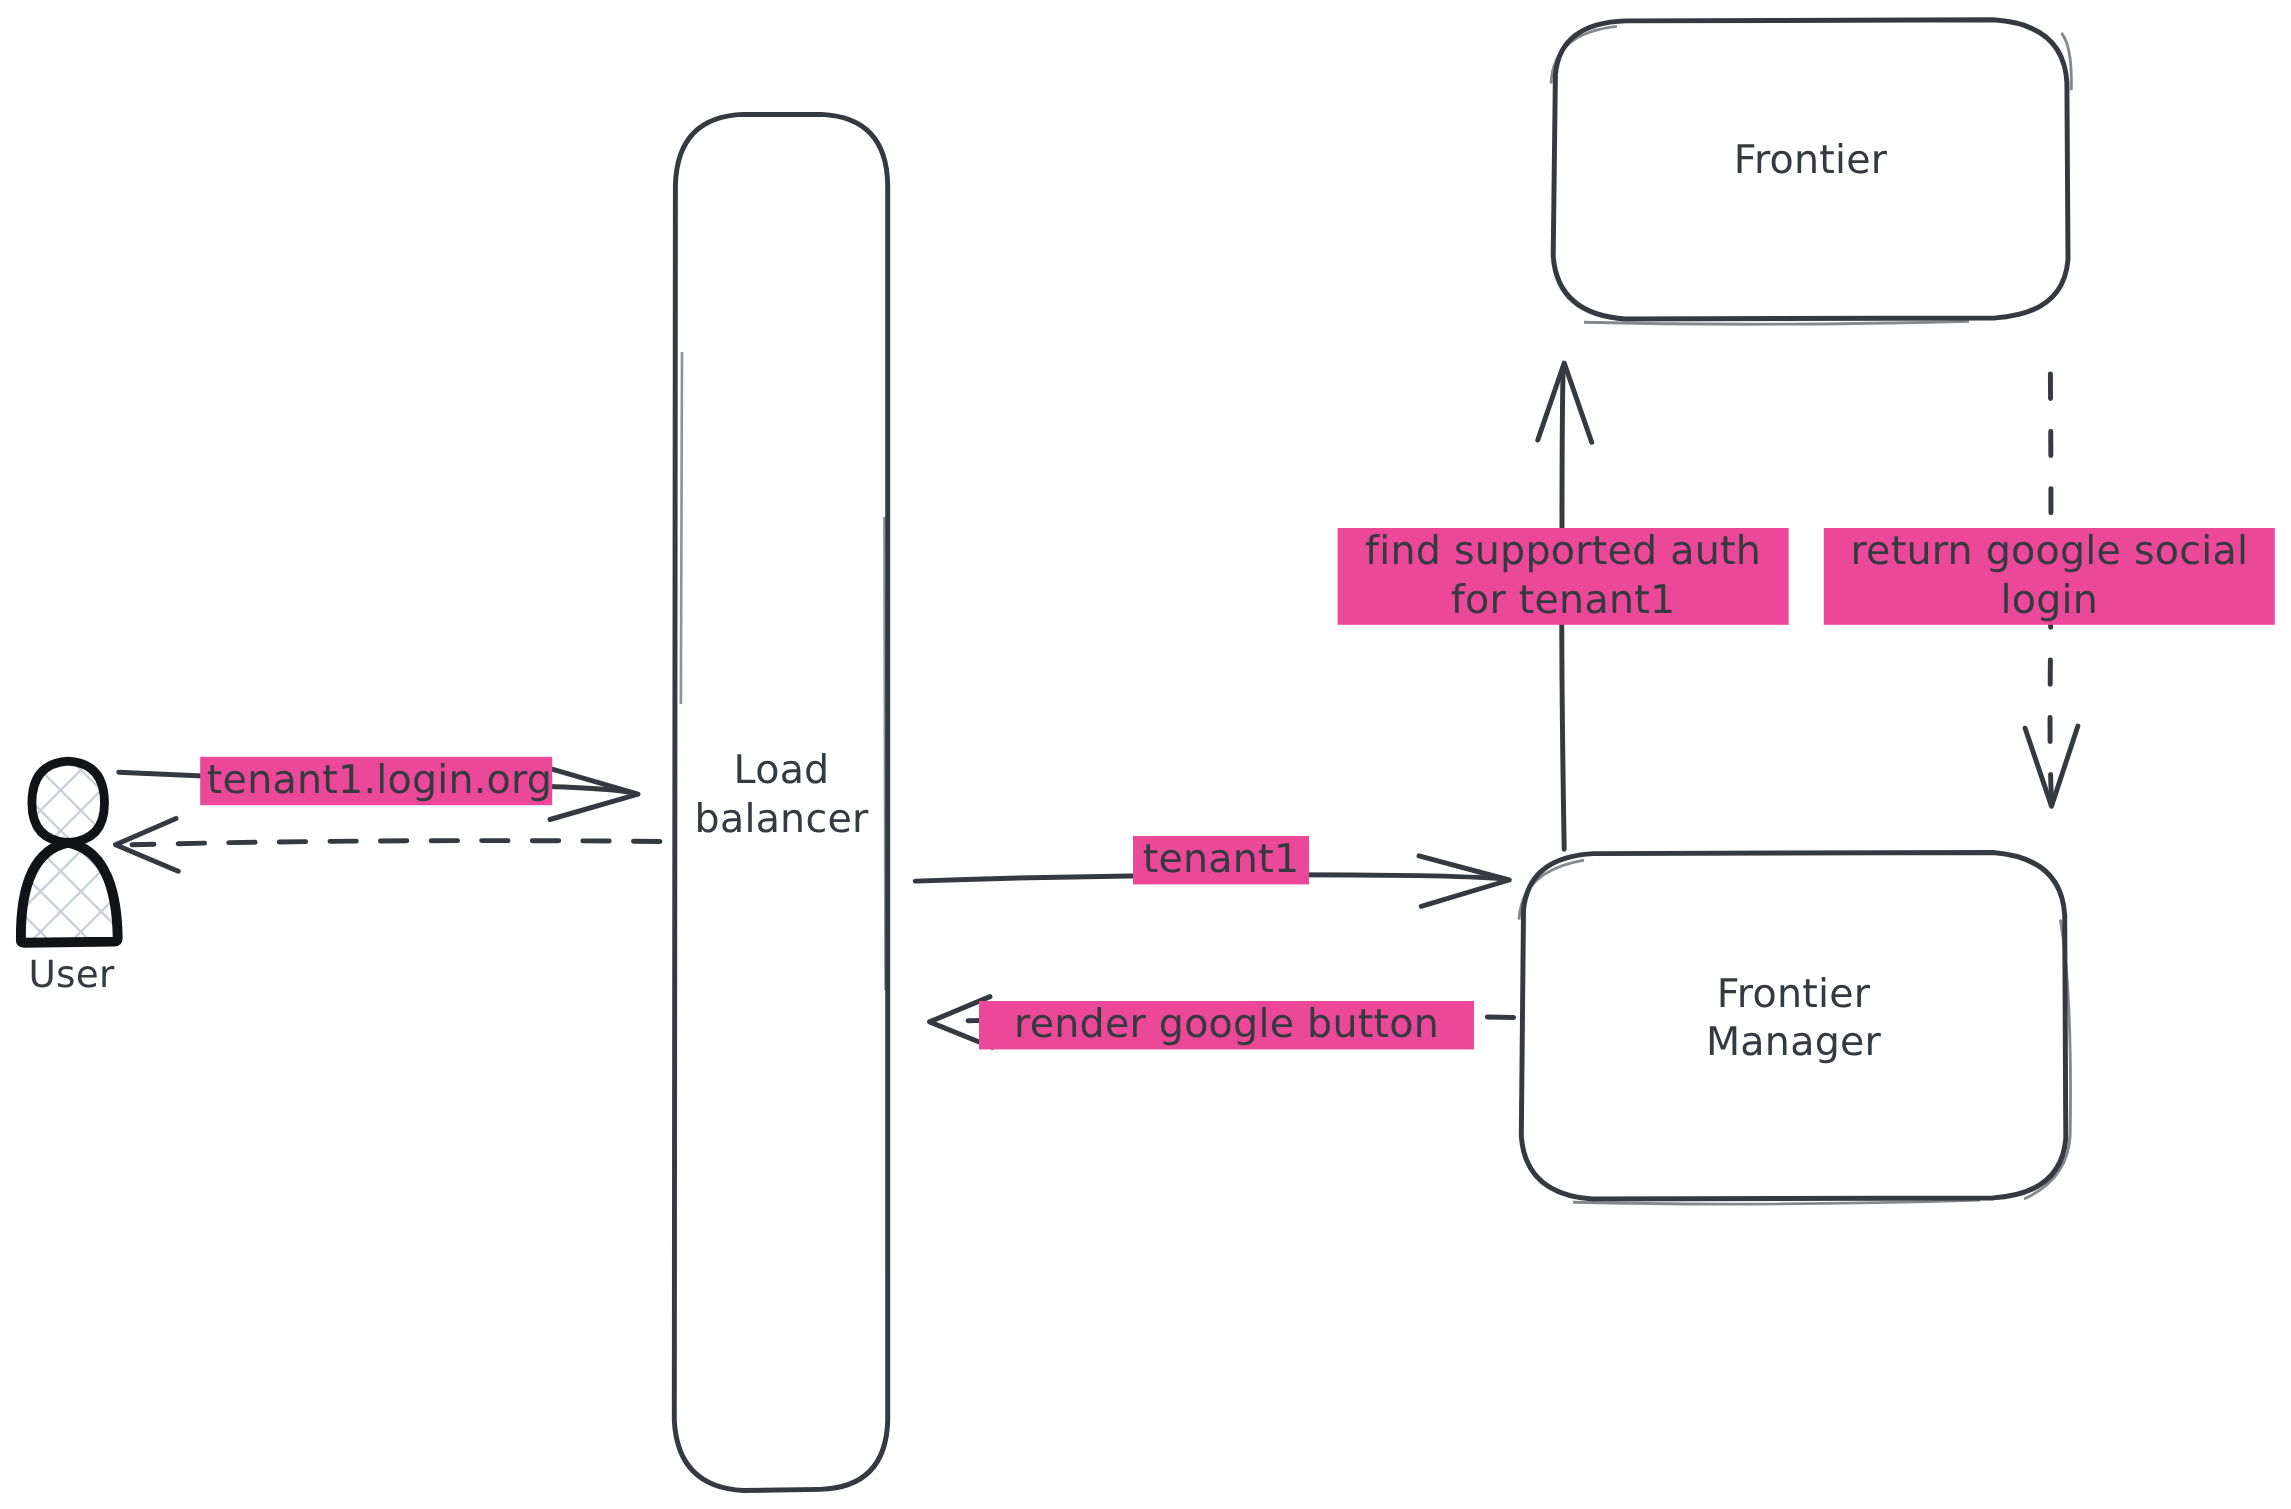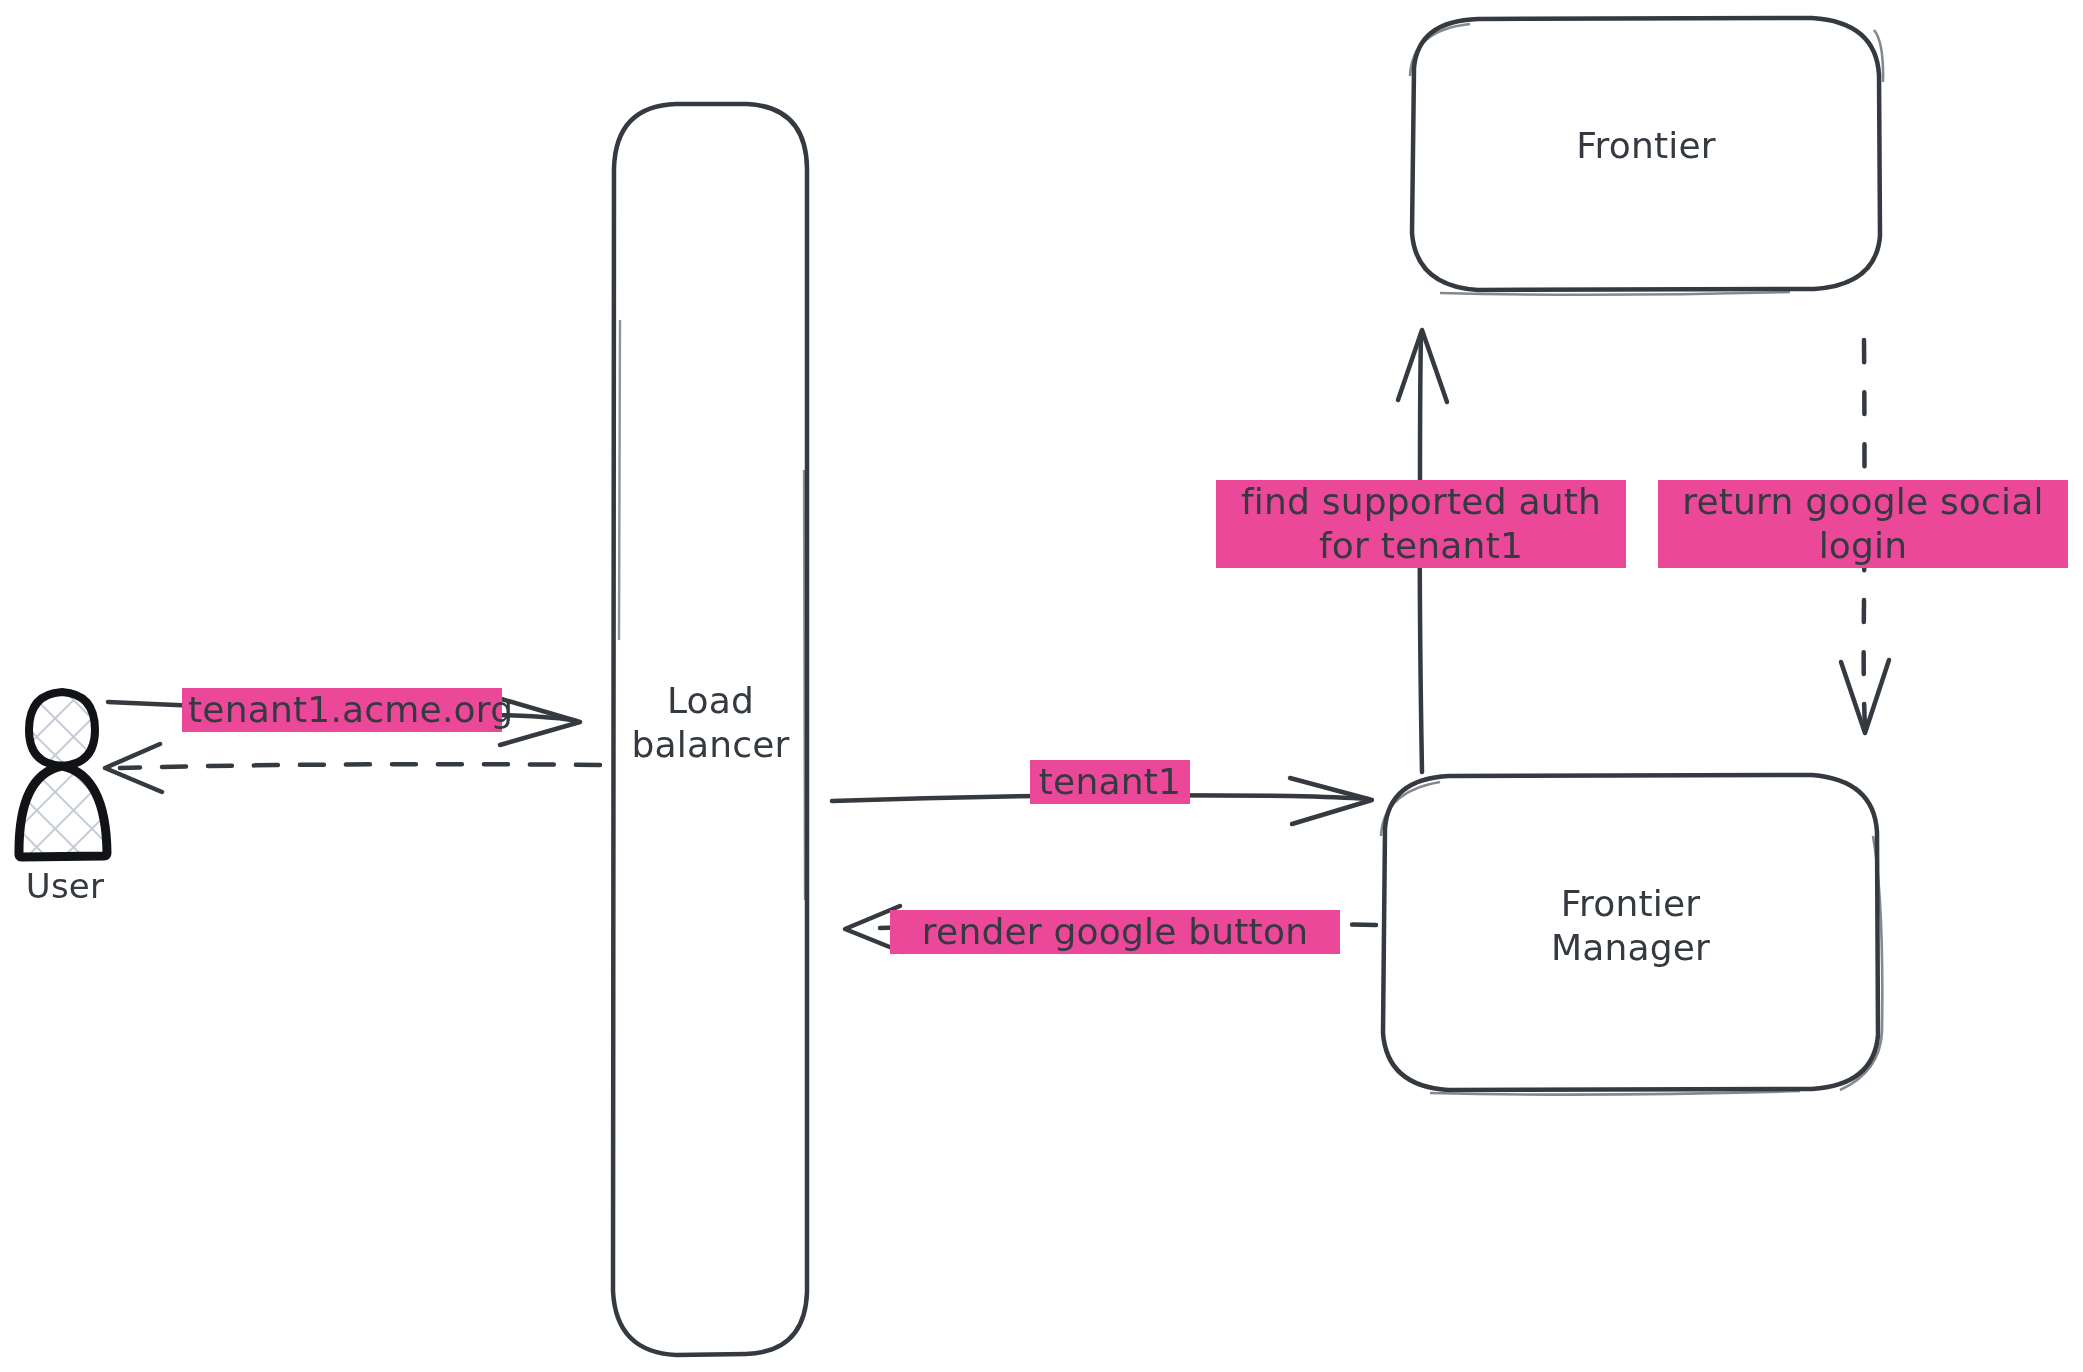--- a/index.html
+++ b/index.html
@@ -133,21 +133,21 @@
   <div class="actor-label lbl-user">User</div>
 
   <div class="node-label lbl-load-balancer">Load
 balancer</div>
 
   <div class="node-label lbl-frontier">Frontier</div>
 
   <div class="node-label lbl-frontend-mgr">Frontier
 Manager</div>
 
-  <div class="edge-label lbl-tenant-acme">tenant1.acme.org</div>
+  <div class="edge-label lbl-tenant-acme">tenant1.login.org</div>
 
   <div class="edge-label lbl-tenant1">tenant1</div>
 
   <div class="edge-label lbl-render-google">render google button</div>
 
   <div class="edge-label lbl-find-auth">find supported auth
 for tenant1</div>
 
   <div class="edge-label lbl-return-login">return google social
 login</div>

